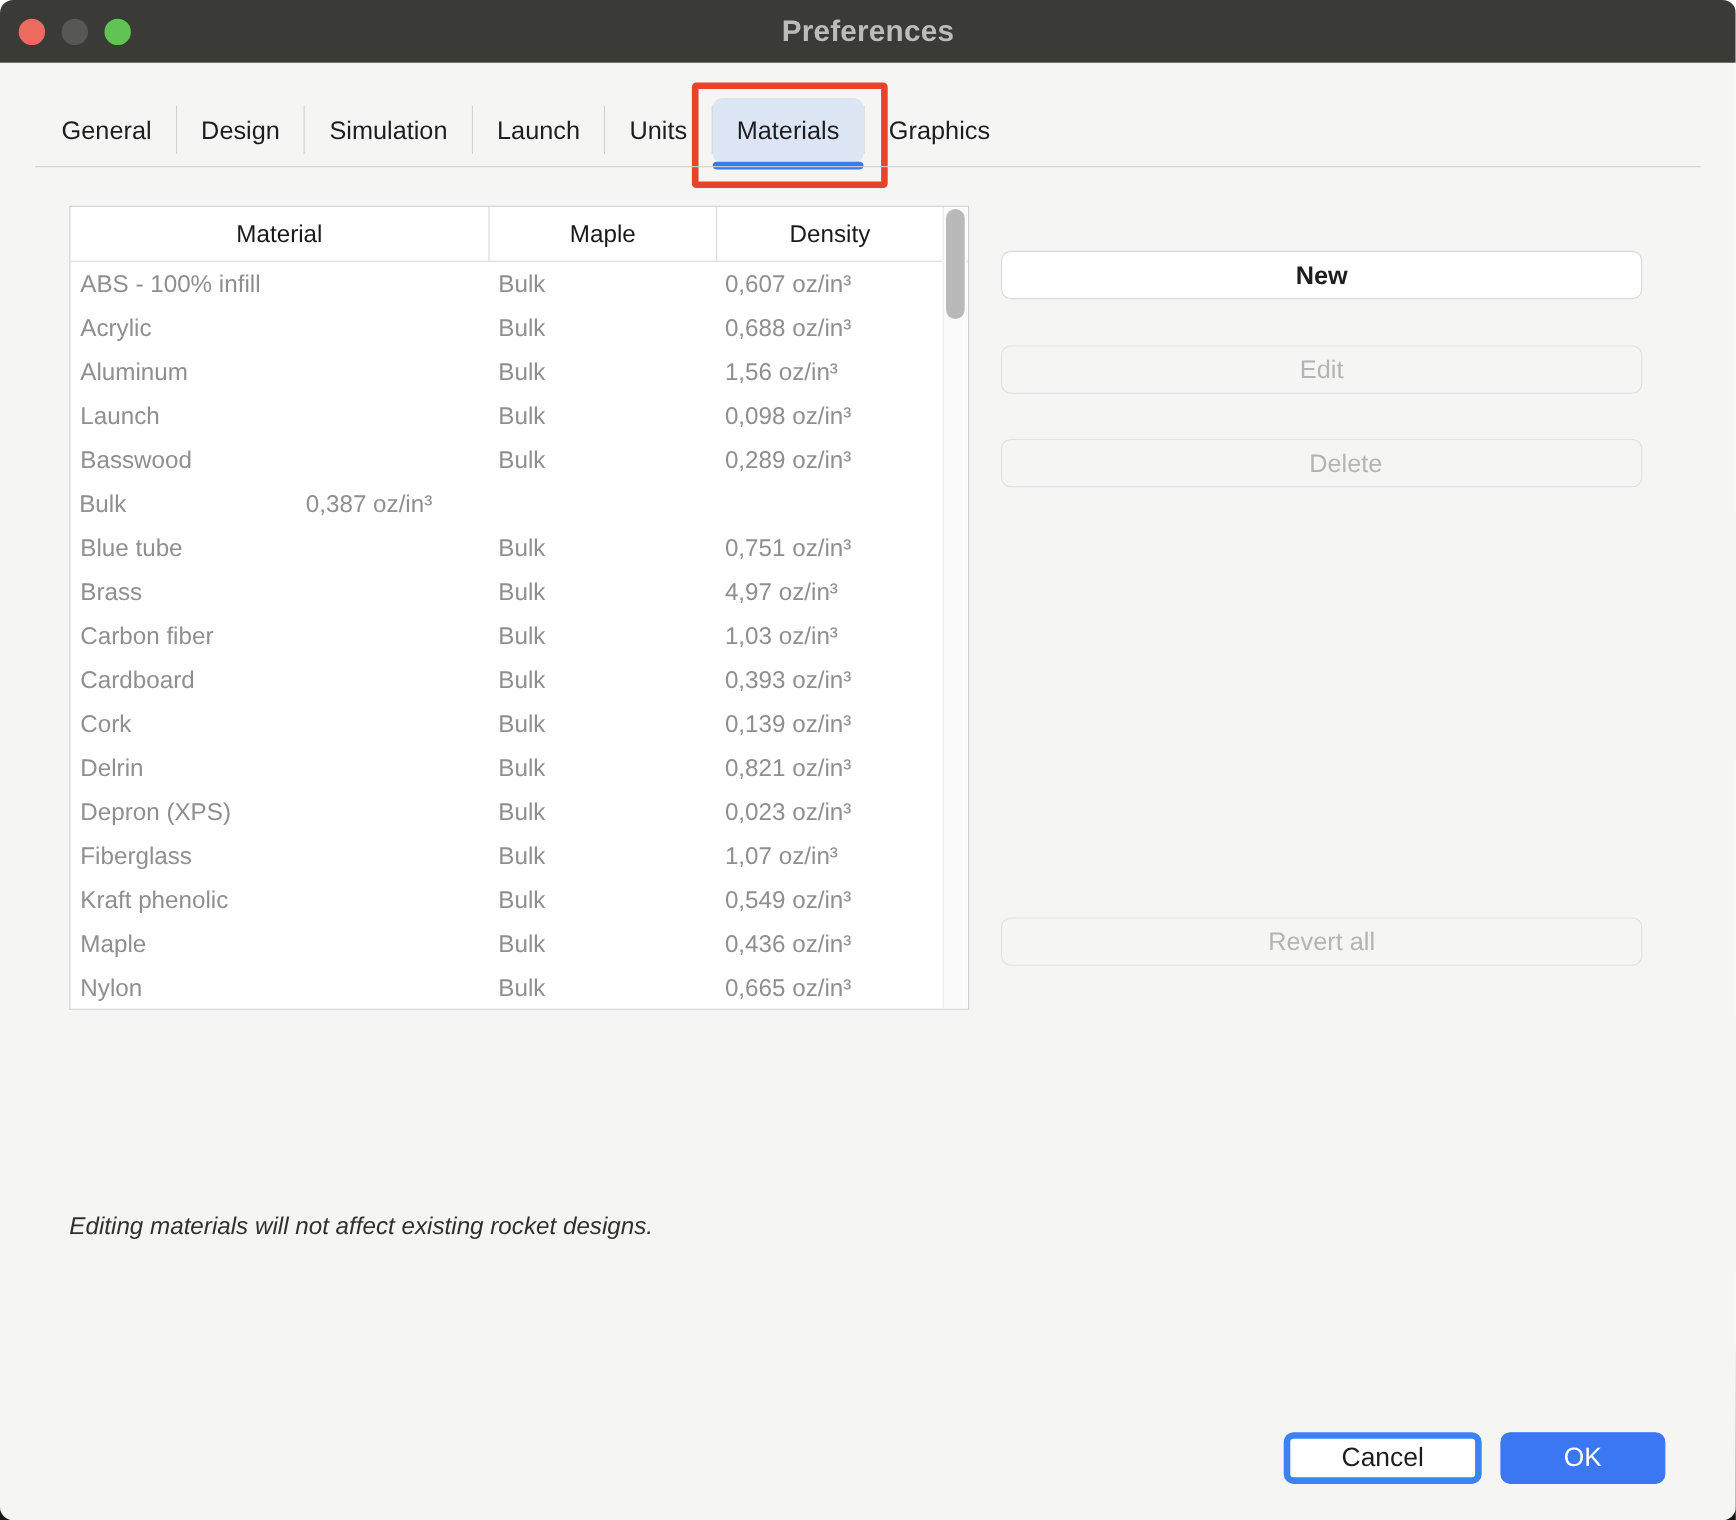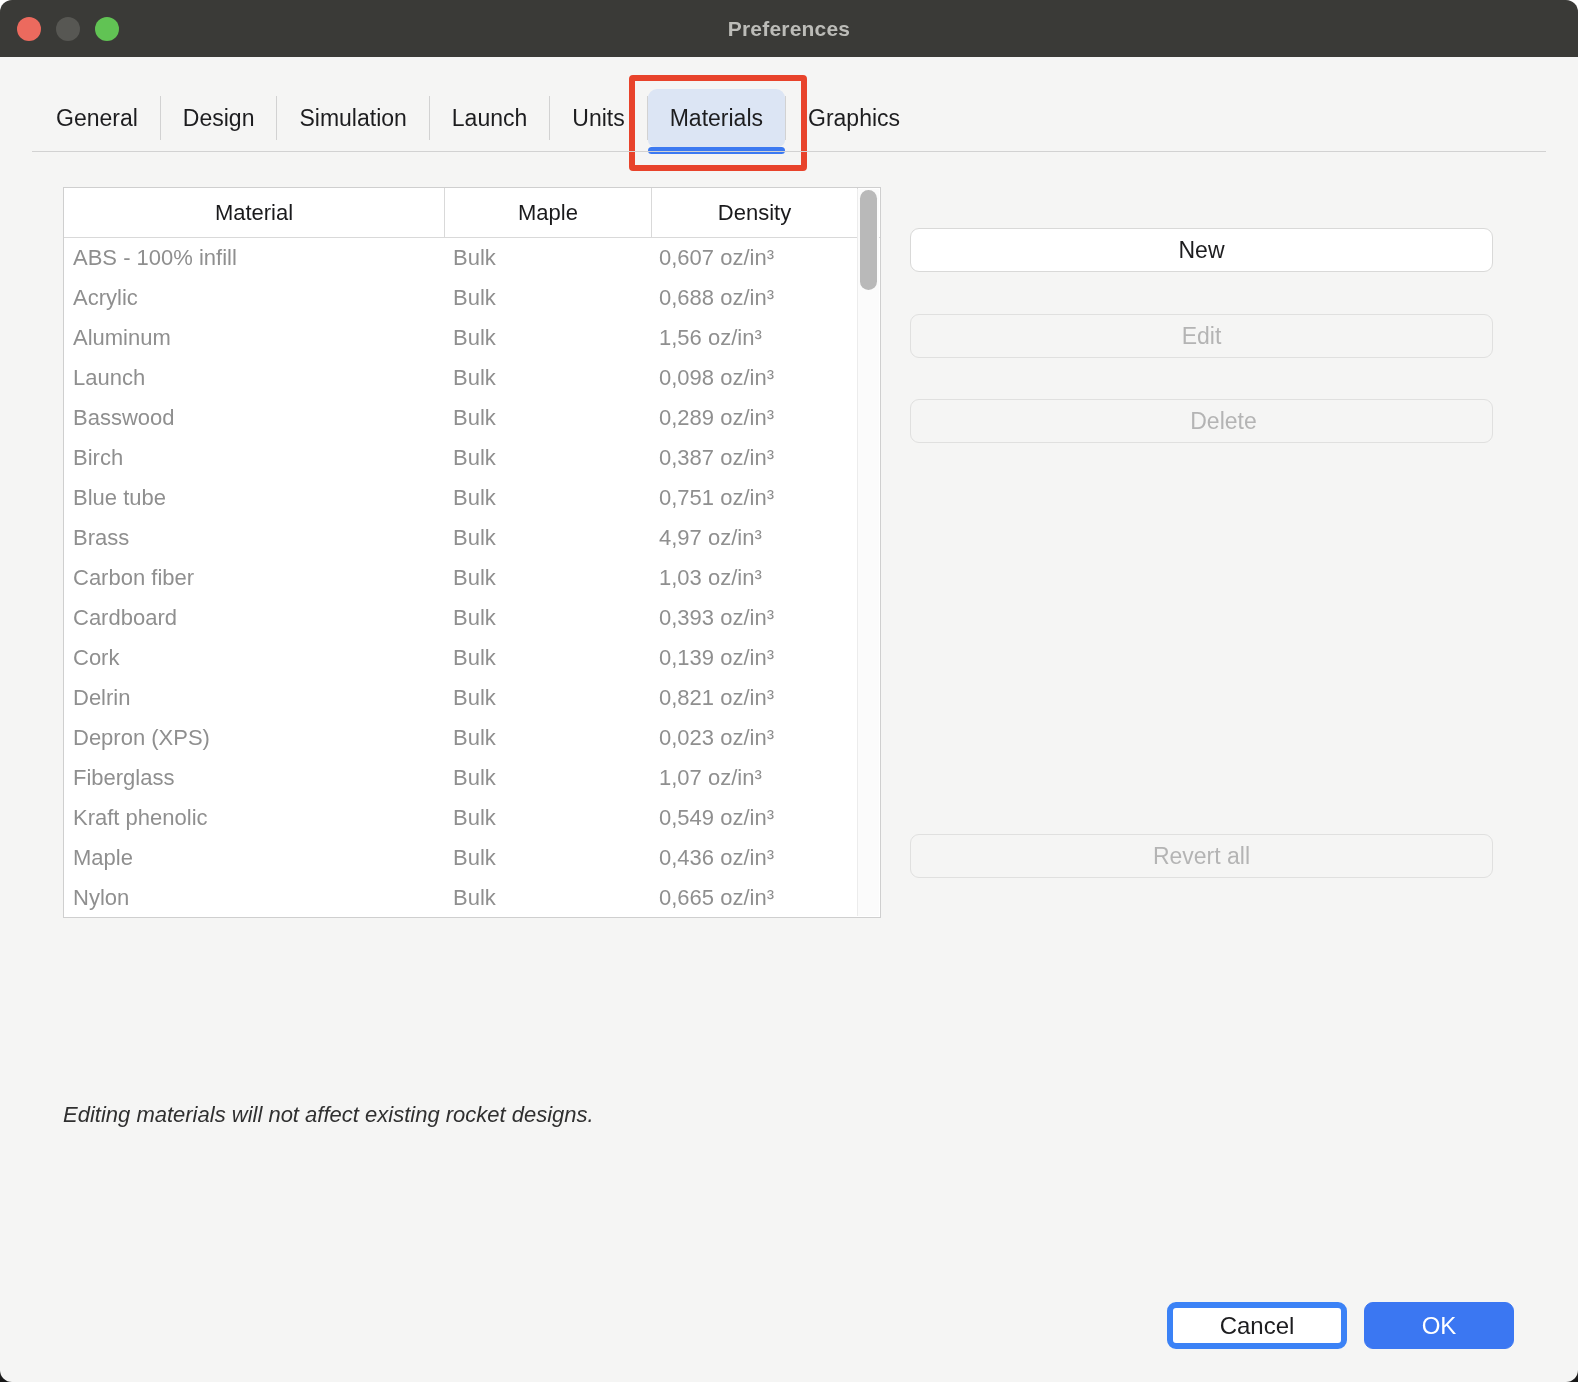--- a/index.html
+++ b/index.html
@@ -15,21 +15,21 @@
   
   .titlebar {
     position:relative; height:57px; background:#3a3a37;
     display:flex; align-items:center; justify-content:center;
   }
   .traffic { position:absolute; left:17px; top:0; height:57px; display:flex; align-items:center; gap:15px; }
   .light { width:24px; height:24px; border-radius:50%; }
   .light.red   { background:#ec6a5e; }
   .light.gray  { background:#575753; }
   .light.green { background:#61c354; }
-  .win-title { color:#bcbcb8; font-weight:bold; font-size:21px; letter-spacing:.2px;text-align:right; }
+  .win-title { color:#bcbcb8; font-weight:bold; font-size:27px; letter-spacing:.2px;text-align:right; }
   
   .tabbar { position:relative; height:95px; }
   .tabbar-line { position:absolute; left:32px; right:32px; bottom:0; height:1px; background:#d2d2d2; }
   .tabs { position:absolute; left:34px; bottom:5px; display:flex; align-items:center; }
   .tab {
     height:58px; display:flex; align-items:center; padding:0 22px;
     font-size:23px; color:#1d1d1f; white-space:nowrap; cursor:default;
   }
   .sep { width:1px; height:44px; background:#d2d2d2; align-self:center; }
   .tab.active { position:relative; background:#dce5f4; border-radius:9px 9px 7px 7px; }
@@ -71,21 +71,21 @@
   
   .side-btn {
     position:absolute; left:910px; width:583px; height:44px;
     border-radius:9px; font-size:23px;
     font-family:"Liberation Sans","DejaVu Sans",sans-serif;
     background:#ffffff; border:1px solid #d9d9d8; color:#1d1d1f;
   }
   .side-btn.is-disabled {
     background:transparent; border:1px solid #e0e0df; color:#b4b4b4;
   }
-  #btn-new    { top:228px; }
+  #btn-new    { top:228px;font-weight:bold; }
   #btn-edit   { top:314px; }
   #btn-delete { top:399px;padding-left:44px; }
   #btn-revert { top:834px; }
   
   .note {
     position:absolute; left:63px; top:1078px;
     font-style:italic; font-size:22px; color:#303030;margin-top:24px;
   }
   .footer-btn {
     position:absolute; top:1302px; height:47px; border-radius:9px;
@@ -175,21 +175,20 @@
           <span class="cell c1">Launch</span>
           <span class="cell c2">Bulk</span>
           <span class="cell c3">0,098 oz/in³</span>
         </div>
         <div class="trow">
           <span class="cell c1">Basswood</span>
           <span class="cell c2">Bulk</span>
           <span class="cell c3">0,289 oz/in³</span>
         </div>
         <div class="trow">
-          <span class="cell c1">Birch</span>
           <span class="cell c2">Bulk</span>
           <span class="cell c3">0,387 oz/in³</span>
         </div>
         <div class="trow">
           <span class="cell c1">Blue tube</span>
           <span class="cell c2">Bulk</span>
           <span class="cell c3">0,751 oz/in³</span>
         </div>
         <div class="trow">
           <span class="cell c1">Brass</span>

